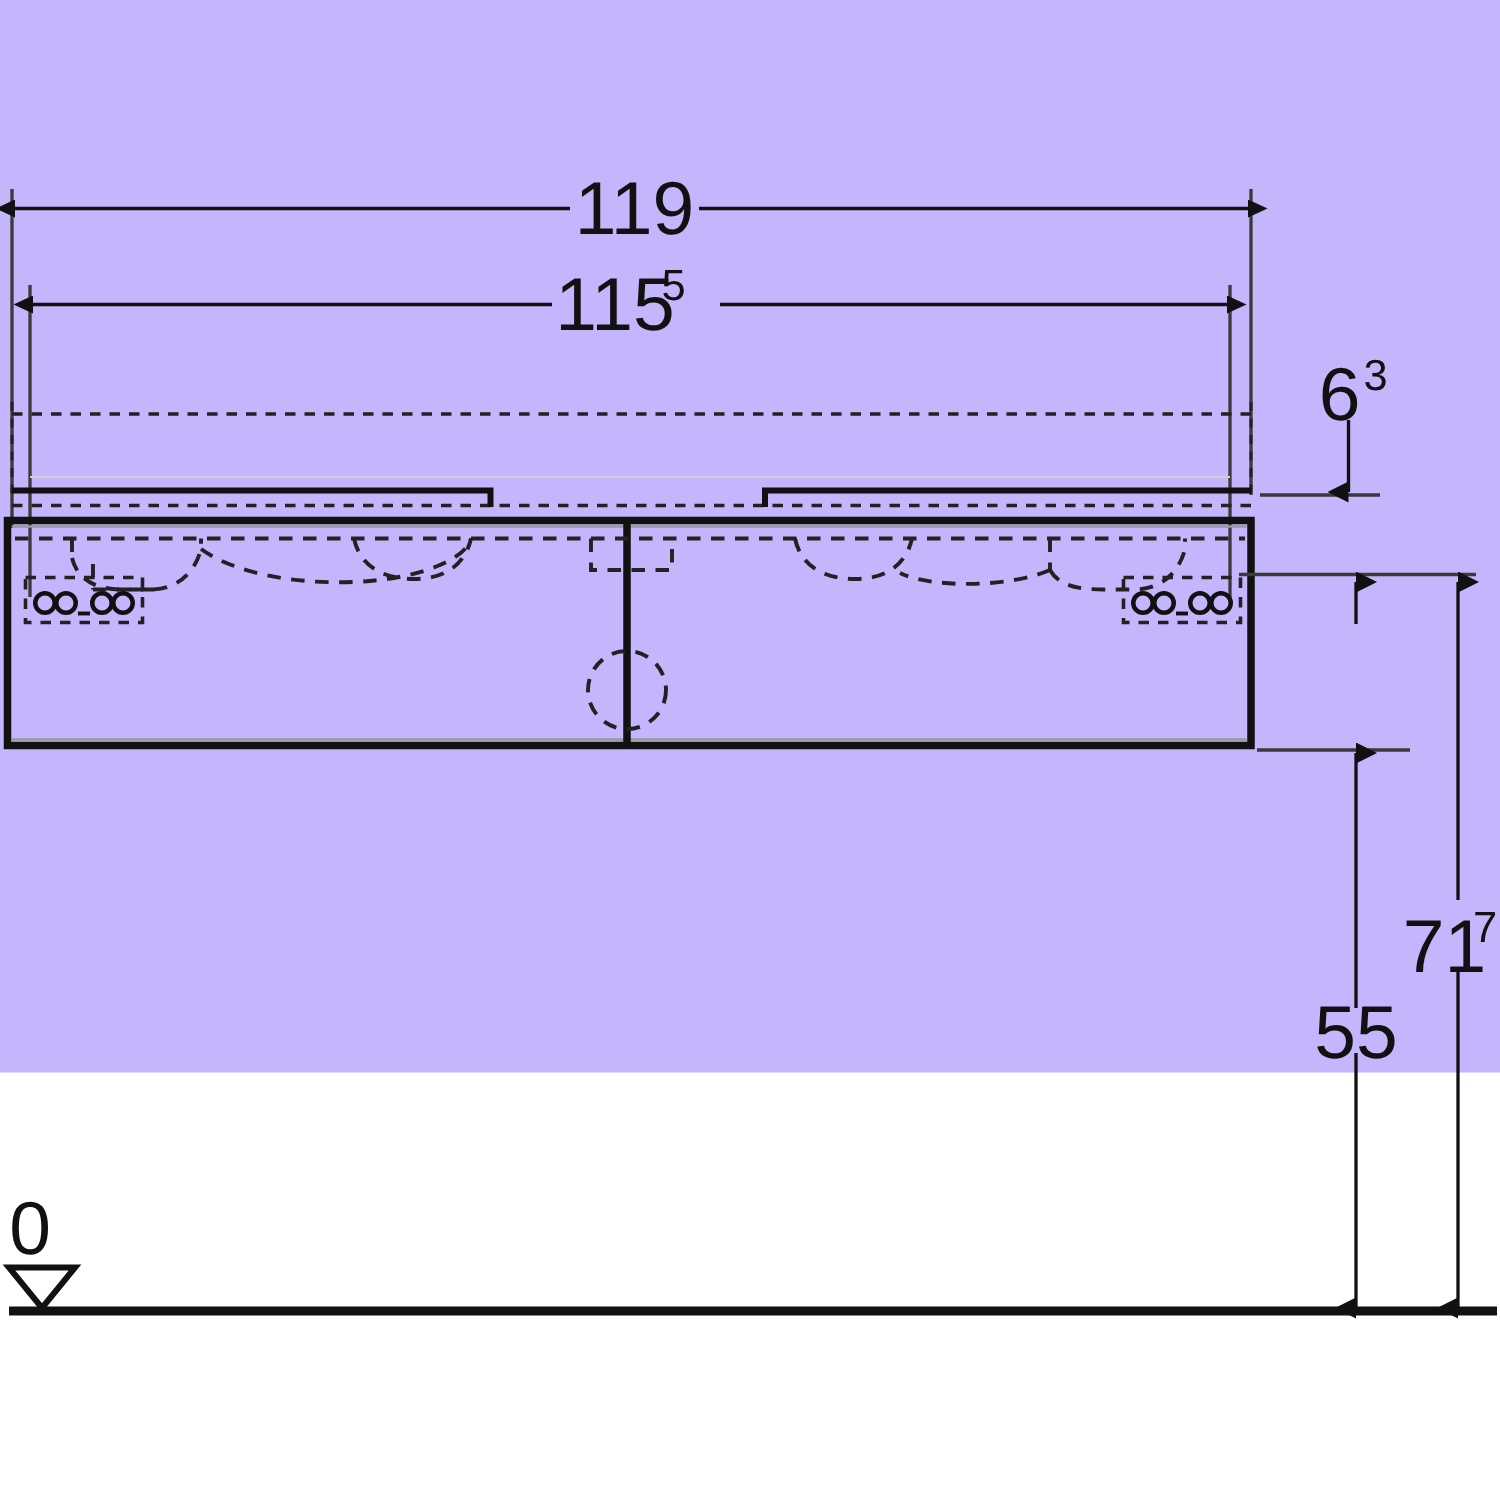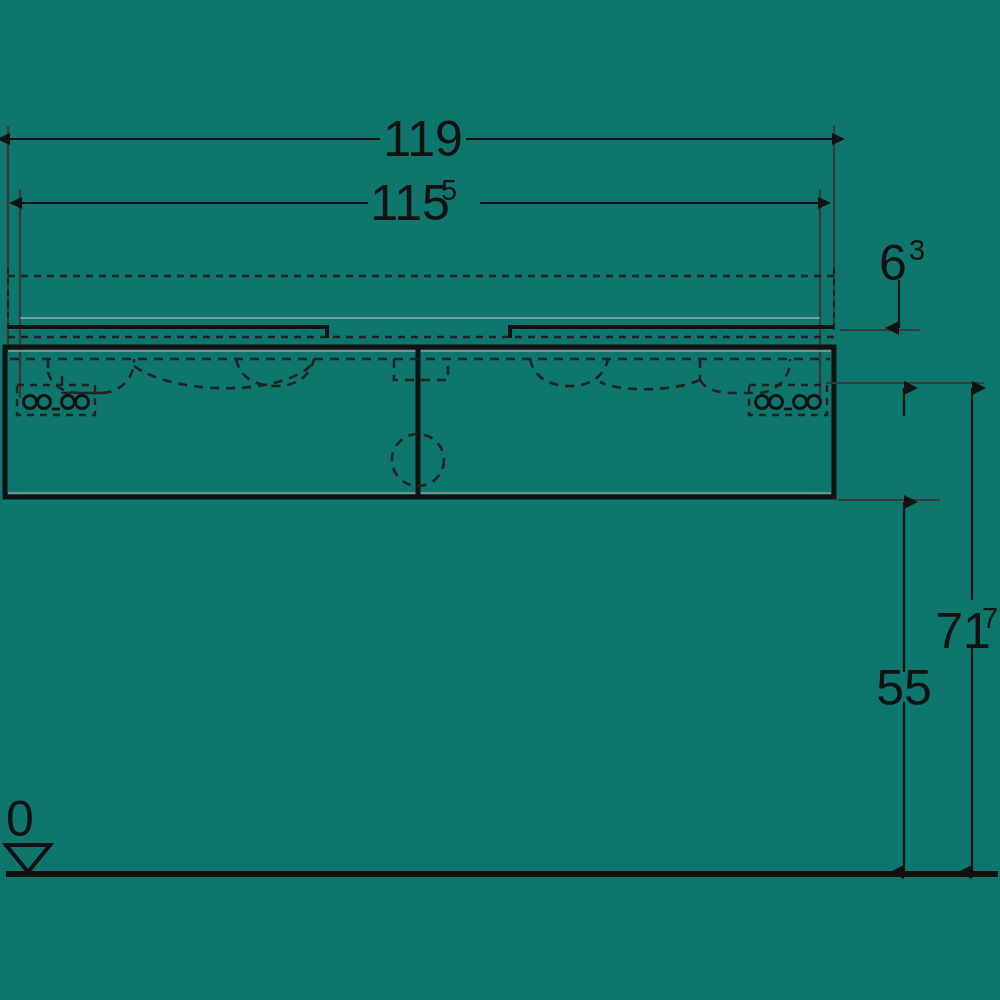--- a/index.html
+++ b/index.html
@@ -1,18 +1,18 @@
 <!DOCTYPE html>
 <html><head>
 <meta charset="utf-8">
 <style>
   html,body{margin:0;padding:0;background:#ffffff;}
   body{width:1000px;height:1000px;overflow:hidden;
        font-family:"Liberation Sans",sans-serif;color:#1a1a1a;}
-  #stage{position:relative;width:1000px;height:1000px;background:#0f766e;}
+  #stage{position:relative;width:1000px;height:715px;background:#c4b5fd;}
   svg#drawing{position:absolute;left:0;top:0;width:1000px;height:1000px;display:block;}
   .dimtext{font-family:"Liberation Sans",sans-serif;fill:#111;}
 </style>
 </head>
 <body>
 
 <div id="stage">
 
 <svg id="drawing" viewBox="0 0 1000 1000">
   <defs>

